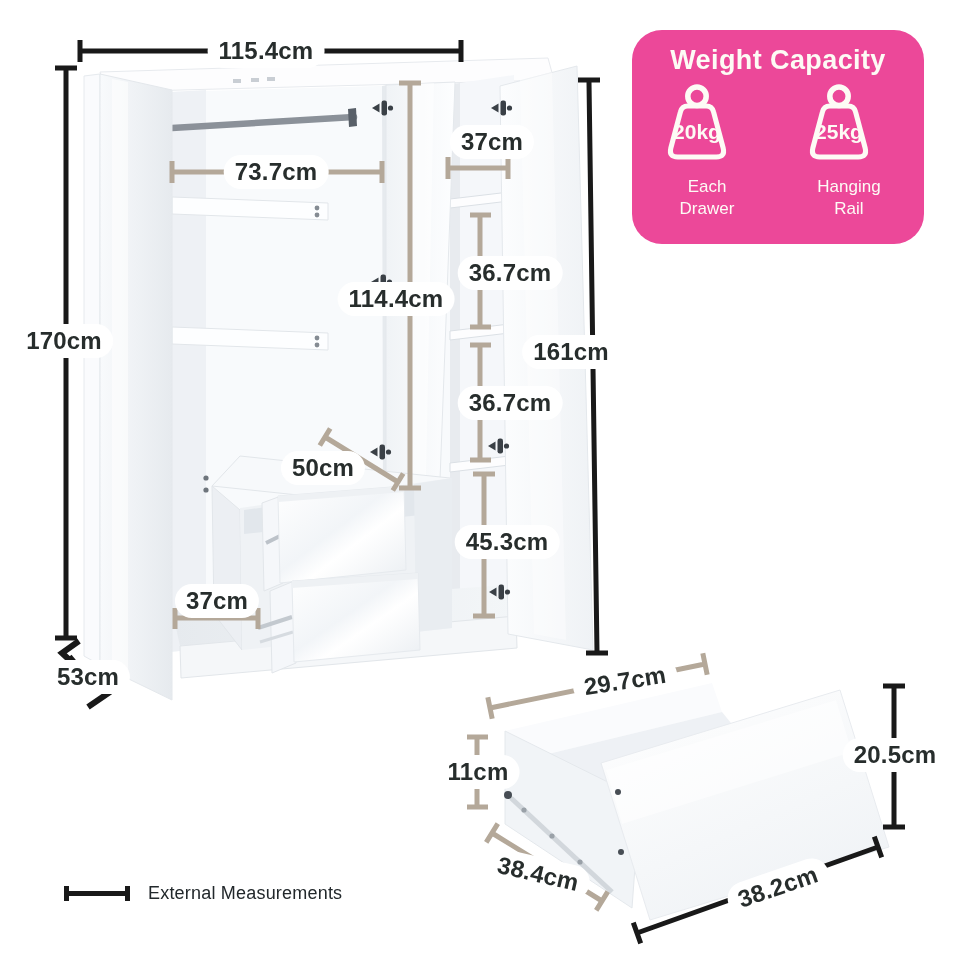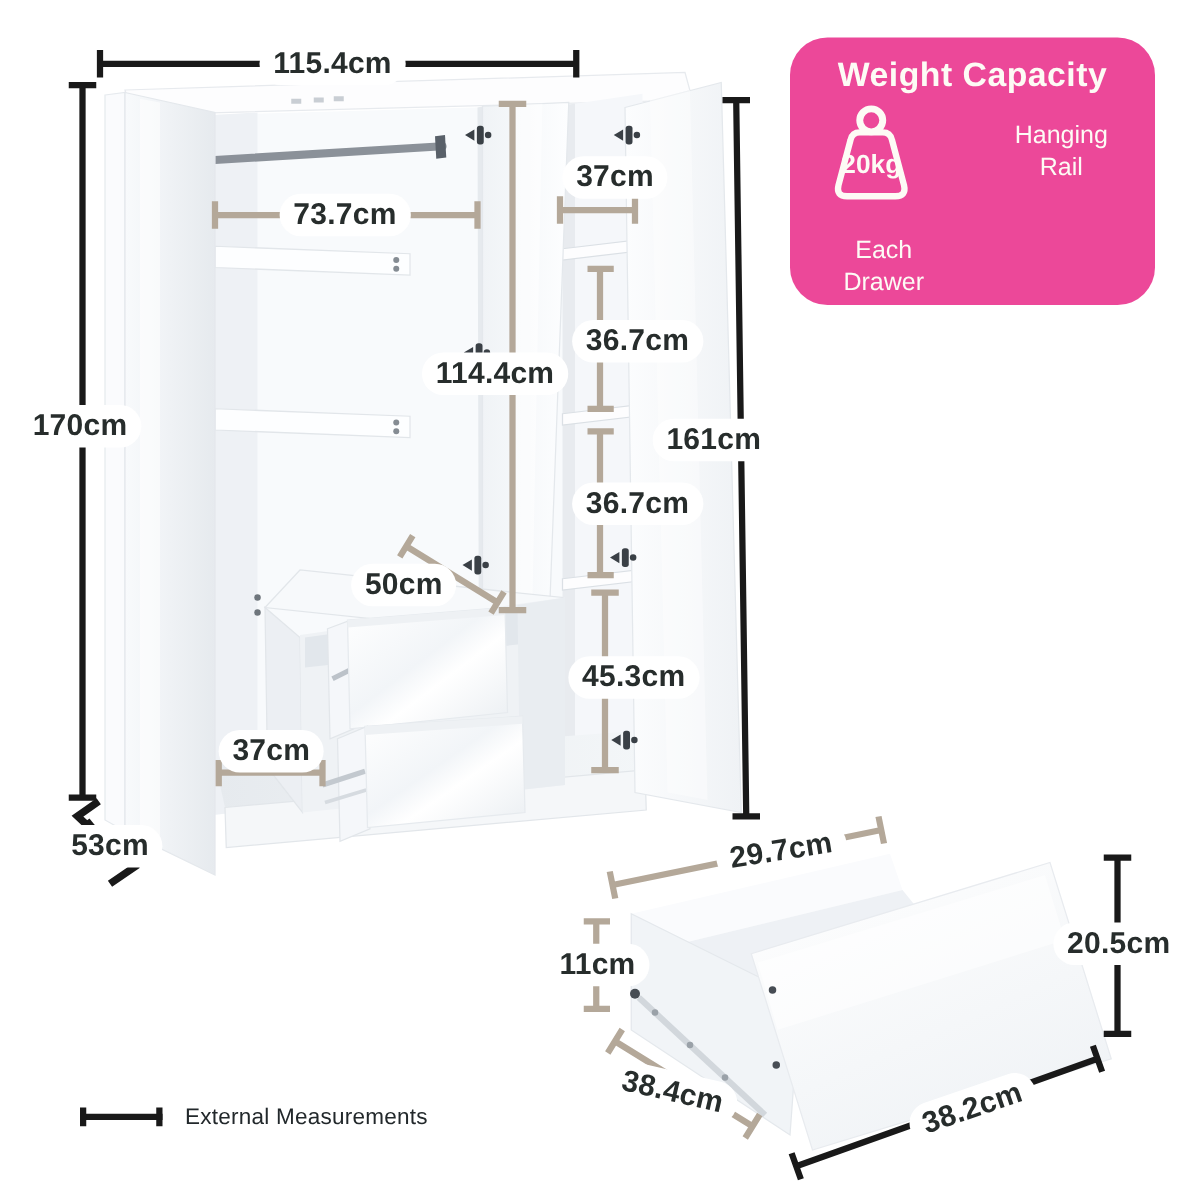--- a/index.html
+++ b/index.html
@@ -22,21 +22,21 @@
   .badge-title{margin-top:15px;font-size:27px;font-weight:700;color:#fdfbf5;letter-spacing:.4px;}
   .badge-row{display:flex;gap:30px;margin-top:6px;}
   .badge-item{display:flex;flex-direction:column;width:112px;}
   .wicon{position:relative;width:92px;height:92px;}
   .wicon svg{width:92px;height:92px;display:block;}
   .wvalue{
     position:absolute;left:0;right:0;top:50px;transform:translateY(-50%);
     text-align:center;font-size:21px;font-weight:700;color:#fdfbf5;
   }
   .wlabel{
-    margin-top:14px;font-size:20px;font-weight:500;line-height:1.28;
+    margin-top:2px;font-size:17px;font-weight:500;line-height:1.28;
     color:#fdfbf5;text-align:center;white-space:pre-line;
   }
   .legend{position:absolute;left:28px;top:881px;display:flex;flex-direction:column;gap:9px;z-index:4;}
   .legend-row{display:flex;align-items:center;height:24px;padding-left:36px;}
   .legend-line{position:relative;width:66px;height:5px;}
   .legend-line.external{background:#191919;}
   .legend-line.internal{background:#b4a899;}
   .legend-line::before,.legend-line::after{
     content:"";position:absolute;top:-5px;width:5px;height:15px;background:inherit;
   }
@@ -219,20 +219,27 @@
           <svg viewBox="0 0 100 100" aria-hidden="true">
             <circle cx="50" cy="15.5" r="10" fill="none" stroke="#fdfbf5" stroke-width="6"></circle>
             <path d="M40 26 L60 26 Q66.5 26 68 32.5 L78.5 72 Q80.8 81.5 71 81.5 L29 81.5 Q19.2 81.5 21.5 72 L32 32.5 Q33.5 26 40 26 Z" fill="none" stroke="#fdfbf5" stroke-width="5.5" stroke-linejoin="round"></path>
           </svg>
           <div class="wvalue">20kg</div>
         </div>
         <div class="wlabel">Each
 Drawer</div>
       </div>
       <div class="badge-item">
+        <div class="wicon">
+          <svg viewBox="0 0 100 100" aria-hidden="true">
+            <circle cx="50" cy="15.5" r="10" fill="none" stroke="#fdfbf5" stroke-width="6"></circle>
+            <path d="M40 26 L60 26 Q66.5 26 68 32.5 L78.5 72 Q80.8 81.5 71 81.5 L29 81.5 Q19.2 81.5 21.5 72 L32 32.5 Q33.5 26 40 26 Z" fill="none" stroke="#fdfbf5" stroke-width="5.5" stroke-linejoin="round"></path>
+          </svg>
+          <div class="wvalue">25kg</div>
+        </div>
         <div class="wlabel">Hanging
 Rail</div>
       </div>
     </div>
   </div>
 
   <div class="legend">
     <div class="legend-row">
       <span class="legend-line external"></span>
       <span class="legend-text">External Measurements</span>

